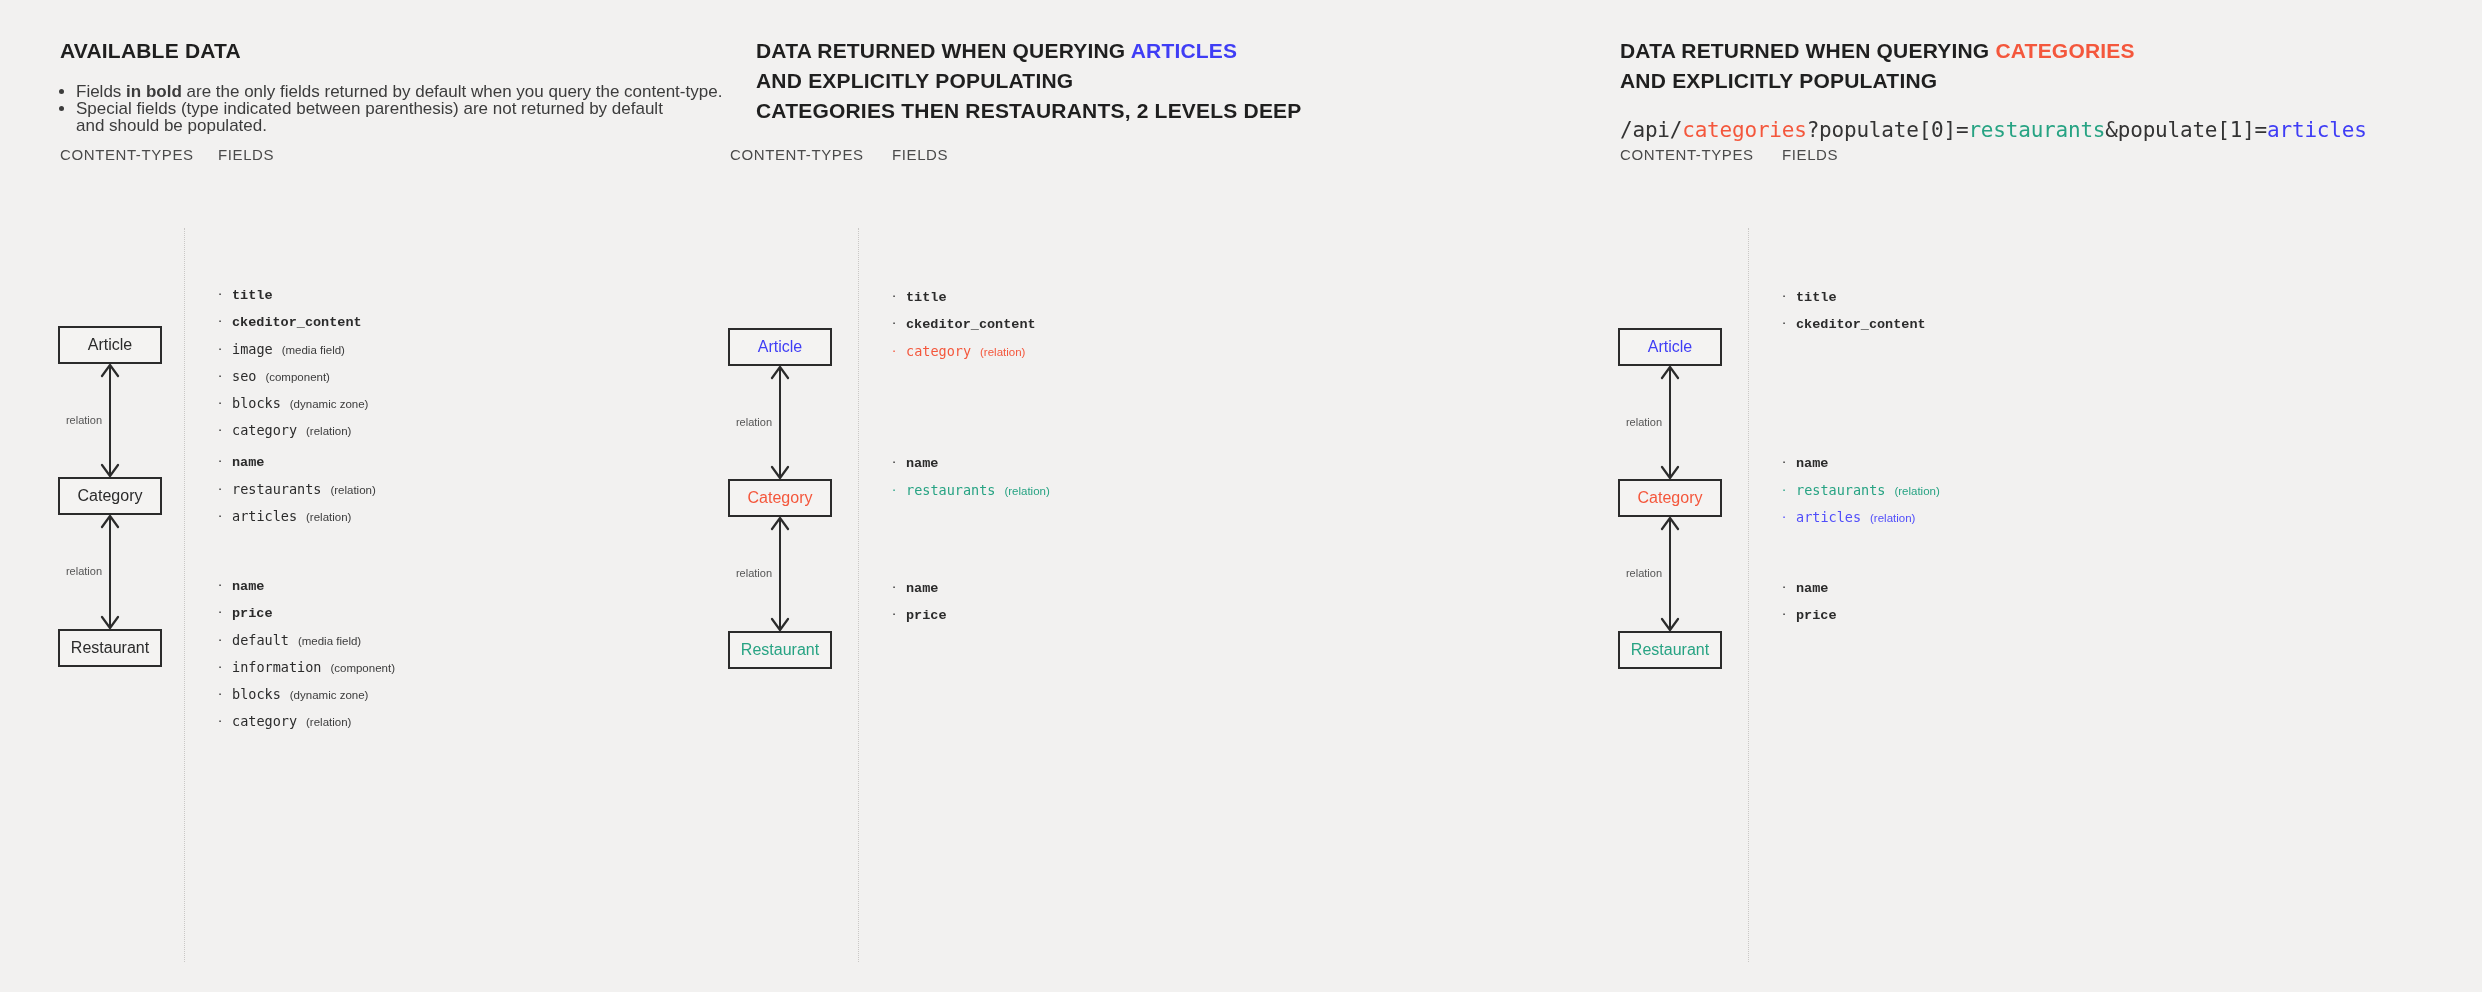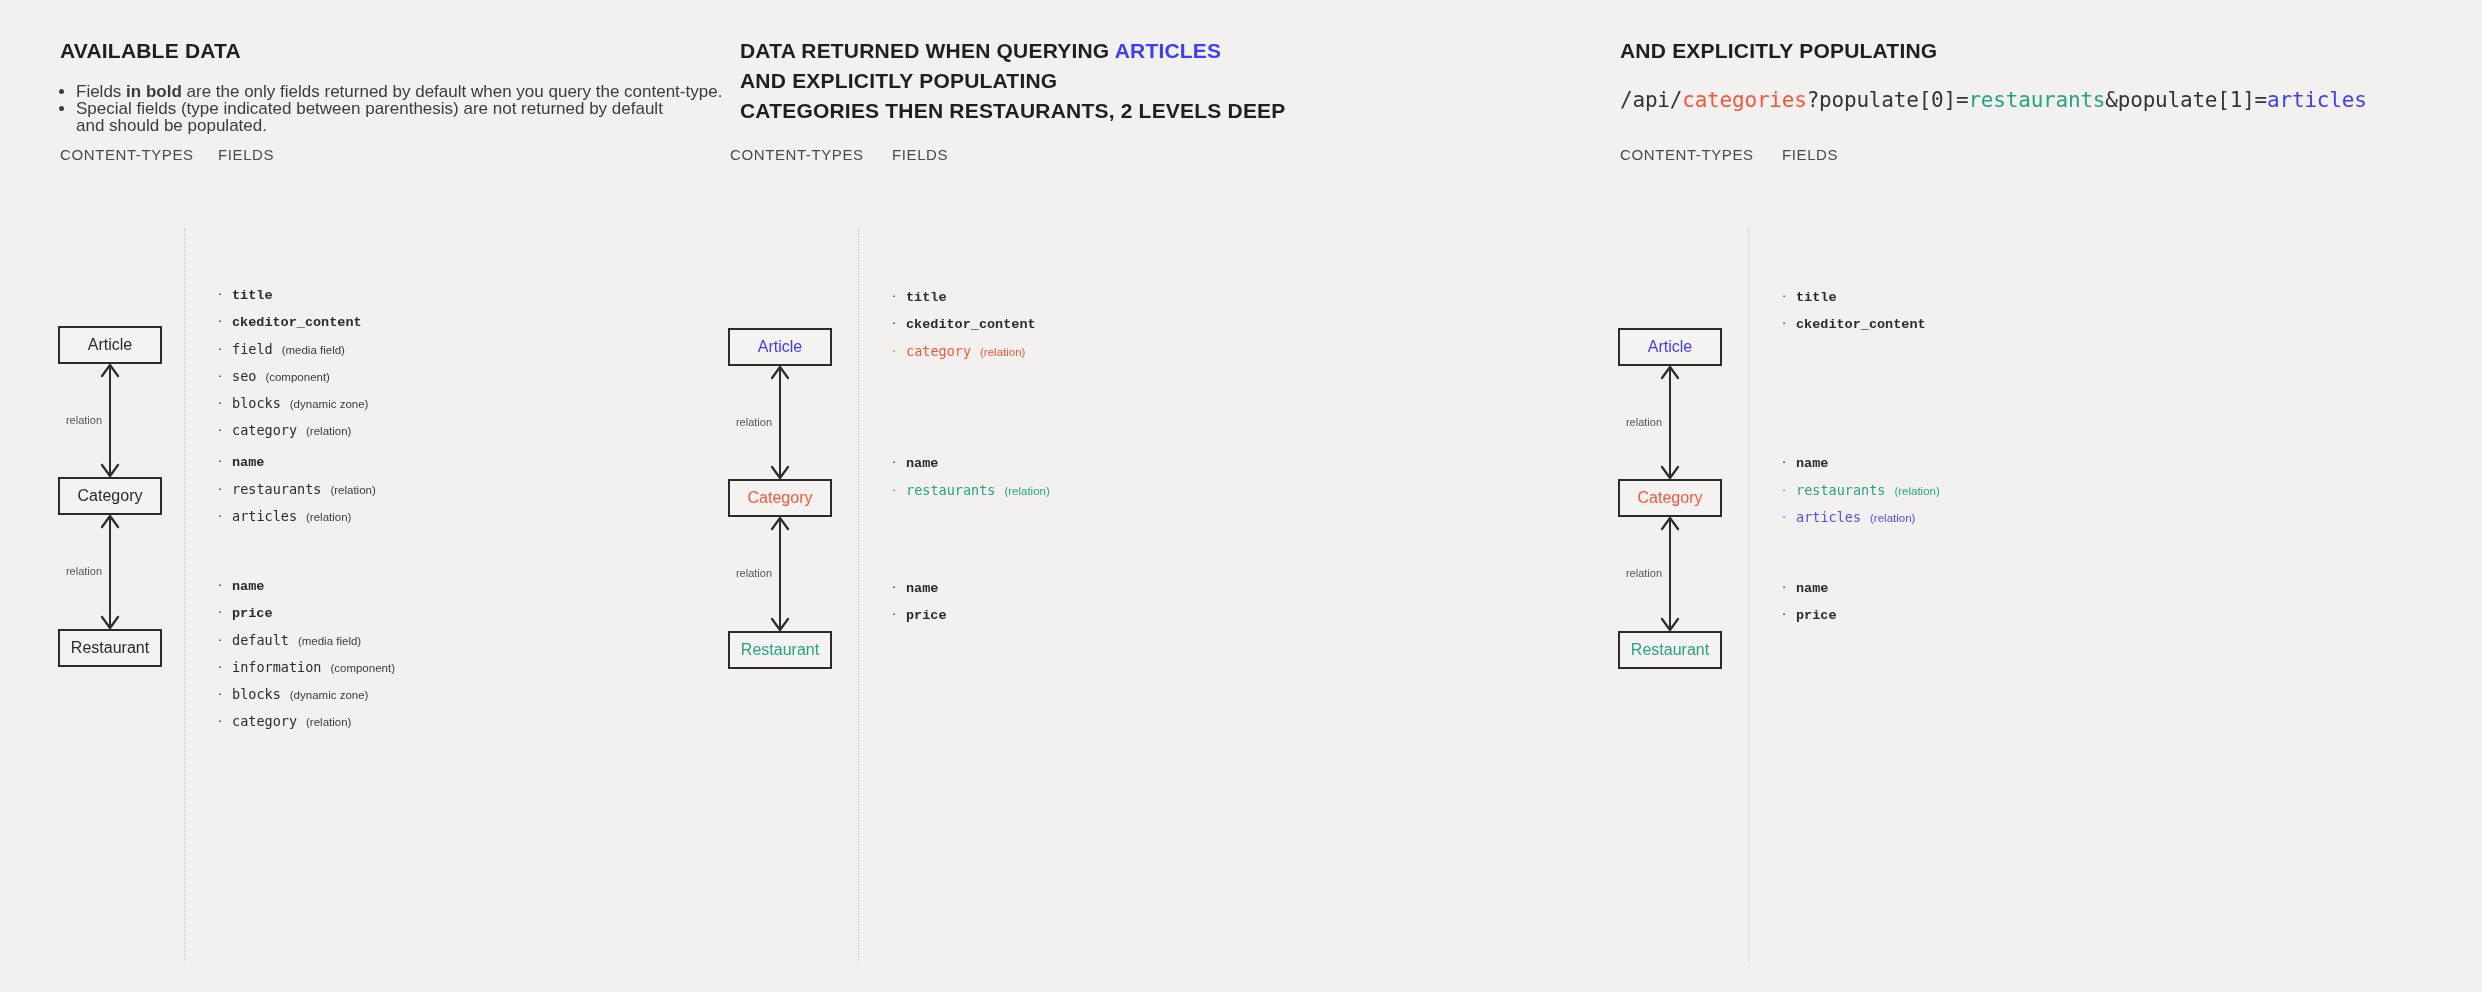--- a/index.html
+++ b/index.html
@@ -148,21 +148,21 @@
         <div class="field ">
           <span class="dot">·</span>
           <span class="fname bold">title</span>
         </div>
         <div class="field ">
           <span class="dot">·</span>
           <span class="fname bold">ckeditor_content</span>
         </div>
         <div class="field ">
           <span class="dot">·</span>
-          <span class="fname">field</span>
+          <span class="fname">image</span>
           <span class="ftype">(media field)</span>
         </div>
         <div class="field ">
           <span class="dot">·</span>
           <span class="fname">seo</span>
           <span class="ftype">(component)</span>
         </div>
         <div class="field ">
           <span class="dot">·</span>
           <span class="fname">blocks</span>
@@ -215,21 +215,21 @@
           <span class="ftype">(dynamic zone)</span>
         </div>
         <div class="field ">
           <span class="dot">·</span>
           <span class="fname">category</span>
           <span class="ftype">(relation)</span>
         </div>
       </div>
     </div>
     <div class="col" id="col2" style="left: 0px; width: 2482px;">
-      <div class="head-block" style="left: 740px; top: 36px;">
+      <div class="head-block" style="left: 756px; top: 36px;">
         <div class="title-line"><span>DATA RETURNED WHEN QUERYING </span><span class="kw-blue">ARTICLES</span></div>
         <div class="title-line"><span>AND EXPLICITLY POPULATING</span></div>
         <div class="title-line"><span>CATEGORIES THEN RESTAURANTS, 2 LEVELS DEEP</span></div>
       </div>
       <div class="subhead" style="left: 730px; top: 146px;">CONTENT-TYPES</div>
       <div class="subhead" style="left: 892px; top: 146px;">FIELDS</div>
       <div class="divider" style="left: 858px;"></div>
       <div class="node blue" style="left: 728px; top: 328px;">
         <span>Article</span>
       </div>
@@ -287,20 +287,21 @@
           <span class="fname bold">name</span>
         </div>
         <div class="field ">
           <span class="dot">·</span>
           <span class="fname bold">price</span>
         </div>
       </div>
     </div>
     <div class="col" id="col3" style="left: 0px; width: 2482px;">
       <div class="head-block" style="left: 1620px; top: 36px;">
+        <div class="title-line"><span>DATA RETURNED WHEN QUERYING </span><span class="kw-red">CATEGORIES</span></div>
         <div class="title-line"><span>AND EXPLICITLY POPULATING</span></div>
         <div class="api"><span class="">/api/</span><span class="kw-red">categories</span><span class="">?populate[0]=</span><span class="kw-teal">restaurants</span><span class="">&amp;populate[1]=</span><span class="kw-blue">articles</span></div>
       </div>
       <div class="subhead" style="left: 1620px; top: 146px;">CONTENT-TYPES</div>
       <div class="subhead" style="left: 1782px; top: 146px;">FIELDS</div>
       <div class="divider" style="left: 1748px;"></div>
       <div class="node blue" style="left: 1618px; top: 328px;">
         <span>Article</span>
       </div>
       <div class="connector" style="left: 1640px; top: 366px; height: 113px;">

